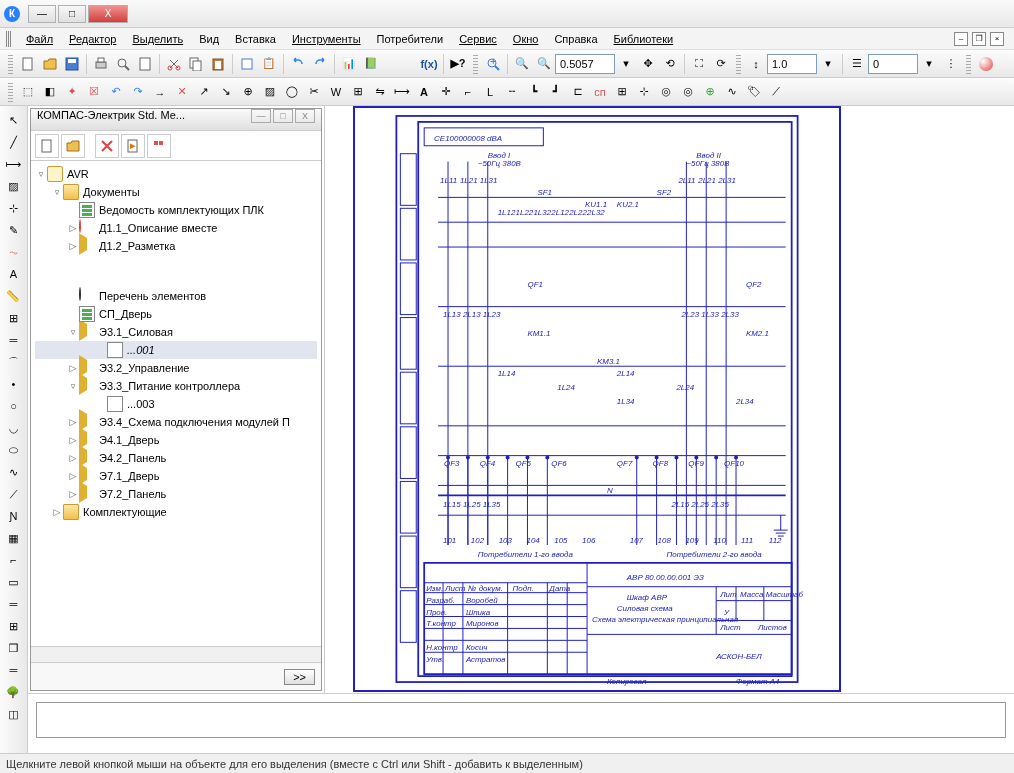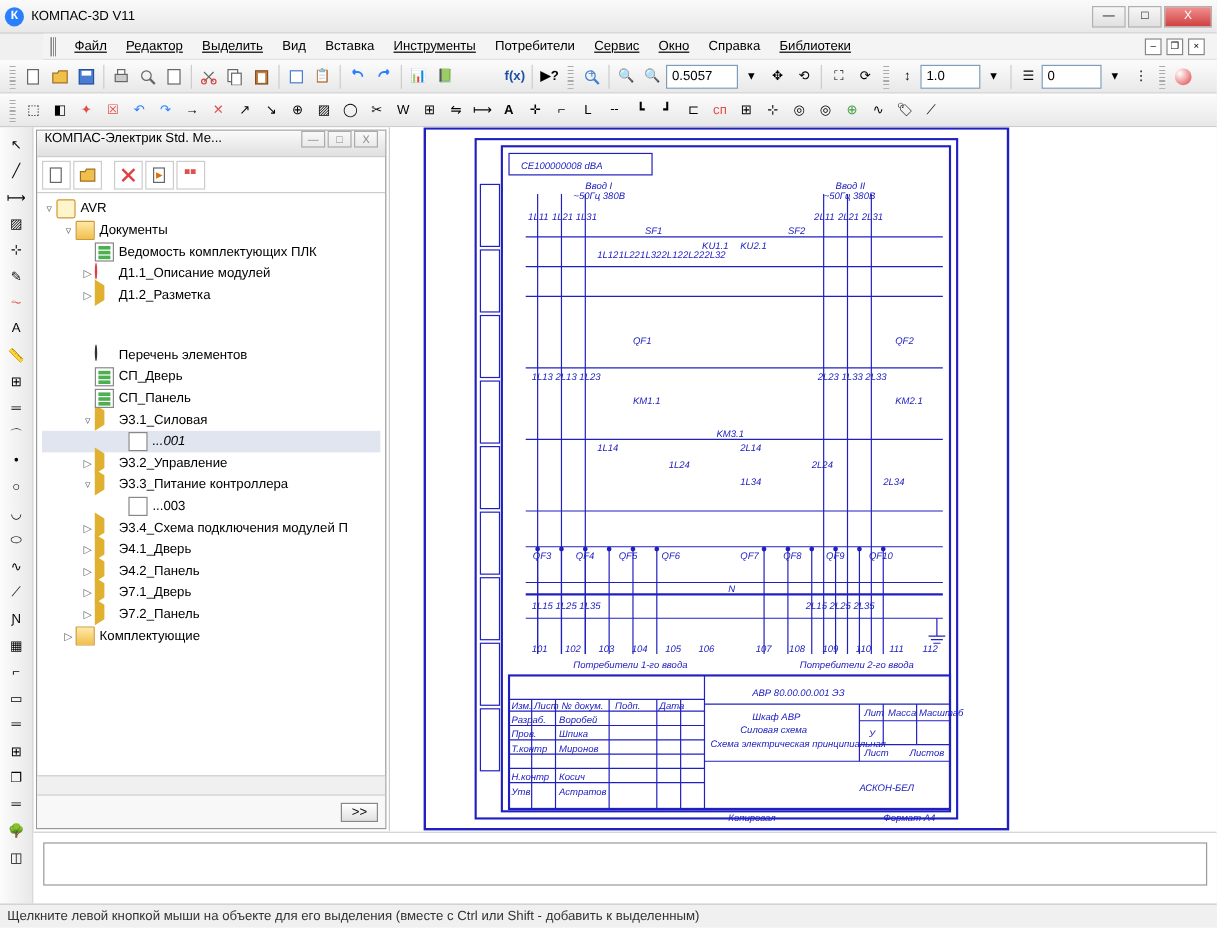--- a/index.html
+++ b/index.html
@@ -3,21 +3,21 @@
 <meta charset="utf-8">
 <style>
 * { box-sizing: border-box; margin: 0; padding: 0; font-family: Tahoma, sans-serif; font-size: 11px; }
 body { background: #f0f0f0; width: 1014px; height: 773px; overflow: hidden; display: flex; flex-direction: column; }
 .titlebar { height: 28px; background: linear-gradient(#fafafa,#e8e8e8); border-bottom: 1px solid #ccc; display: flex; align-items: center; padding: 0 4px; }
 .titlebar .app-icon { width: 16px; height: 16px; background: #2a7fff; border-radius: 50%; display: inline-flex; align-items: center; justify-content: center; color: white; font-weight: bold; font-size: 10px; margin-right: 6px; }
 .titlebar .title-text { flex: 1; color: #000; }
 .winbtns { display: flex; }
 .winbtn { width: 28px; height: 18px; border: 1px solid #b0b0b0; margin-left: 2px; background: linear-gradient(#f7f7f7,#e0e0e0); display: flex; align-items: center; justify-content: center; font-size: 10px; }
 .winbtn.close { background: linear-gradient(#f09090,#d04040); color: white; width: 40px; }
-.menubar { height: 22px; background: #f4f4f4; display: flex; align-items: center; padding: 0 6px; border-bottom: 1px solid #e0e0e0; margin-left: 36px; }
+.menubar { height: 22px; background: #f4f4f4; display: flex; align-items: center; padding: 0 6px; border-bottom: 1px solid #e0e0e0; }
 .menubar .grip { width: 6px; height: 16px; background: repeating-linear-gradient(90deg,#888 0,#888 1px,transparent 1px,transparent 2px); margin-right: 6px; }
 .menubar .mitem { padding: 2px 8px; cursor: default; }
 .menubar .spacer { flex: 1; }
 .mdi-btns { display: flex; gap: 4px; margin-right: 4px; }
 .mdi-btn { width: 14px; height: 14px; border: 1px solid #888; background: #fff; font-size: 8px; display: flex; align-items: center; justify-content: center; }
 .toolstrip { height: 28px; background: linear-gradient(#fcfcfc,#e8e8e8); border-bottom: 1px solid #ccc; display: flex; align-items: center; padding: 0 4px; overflow: hidden; }
 .toolstrip .grip { width: 5px; height: 20px; background: repeating-linear-gradient(0deg,#aaa 0,#aaa 1px,transparent 1px,transparent 3px); margin: 0 4px; }
 .tbtn { width: 22px; height: 22px; display: inline-flex; align-items: center; justify-content: center; border: 1px solid transparent; }
 .tsep { width: 1px; height: 20px; background: #ccc; margin: 0 3px; }
 .zoom-box, .scale-box, .num-box { height: 20px; border: 1px solid #7f9db9; background: white; padding: 0 4px; font-size: 11px; display: inline-flex; align-items: center; }
@@ -59,21 +59,20 @@
 .cmd-input{width:100%;height:36px;border:1px solid #999;background:#fff;}
 .statusbar{height:20px;background:#f0f0f0;border-top:1px solid #ccc;display:flex;align-items:center;padding:0 6px;color:#333;}
 .hscroll{height:16px;background:#f0f0f0;border-top:1px solid #ccc;}
 svg.ico{width:14px;height:14px;}
 </style>
 </head>
 <body>
 
 <div class="titlebar">
   <span class="app-icon">К</span>
-  <span class="title-text">КОМПАС-3D V11</span>
   <div class="winbtns">
     <div class="winbtn">—</div>
     <div class="winbtn">□</div>
     <div class="winbtn close">X</div>
   </div>
 </div>
 
 <div class="menubar">
   <span class="grip"></span>
   <span class="mitem"><u>Файл</u></span>
@@ -333,41 +332,36 @@
             </div>
           <div id="tree-items">
               <div class="tree-row" style="padding-left: 32px;">
                 <span class="twisty"></span>
                 <span class="ticon ic-page green"></span>
                 <span>Ведомость комплектующих ПЛК</span>
               </div>
               <div class="tree-row" style="padding-left: 32px;">
                 <span class="twisty">▷</span>
                 <span class="ticon"><span class="ic-dot" style="background:#fff;border-color:#e04040;"></span></span>
-                <span>Д1.1_Описание модулей</span>
+                <span>Д1.1_Описание вместе</span>
               </div>
               <div class="tree-row" style="padding-left: 32px;">
                 <span class="twisty">▷</span>
                 <span class="ticon"><span class="ic-play"></span></span>
                 <span>Д1.2_Разметка</span>
               </div>
               <div class="tree-row" style="padding-left: 32px; margin-top: 32px;">
                 <span class="twisty"></span>
                 <span class="ticon"><span class="ic-dot" style="background:#fff;"></span></span>
                 <span>Перечень элементов</span>
               </div>
               <div class="tree-row" style="padding-left: 32px;">
                 <span class="twisty"></span>
                 <span class="ticon ic-page green"></span>
                 <span>СП_Дверь</span>
-              </div>
-              <div class="tree-row" style="padding-left: 32px;">
-                <span class="twisty"></span>
-                <span class="ticon ic-page green"></span>
-                <span>СП_Панель</span>
               </div>
               <div class="tree-row" style="padding-left: 32px;">
                 <span class="twisty">▿</span>
                 <span class="ticon"><span class="ic-play"></span></span>
                 <span>Э3.1_Силовая</span>
               </div>
               <div class="tree-row selected" style="padding-left: 60px;">
                 <span class="twisty"></span>
                 <span class="ticon ic-doc"></span>
                 <span>...001</span>

